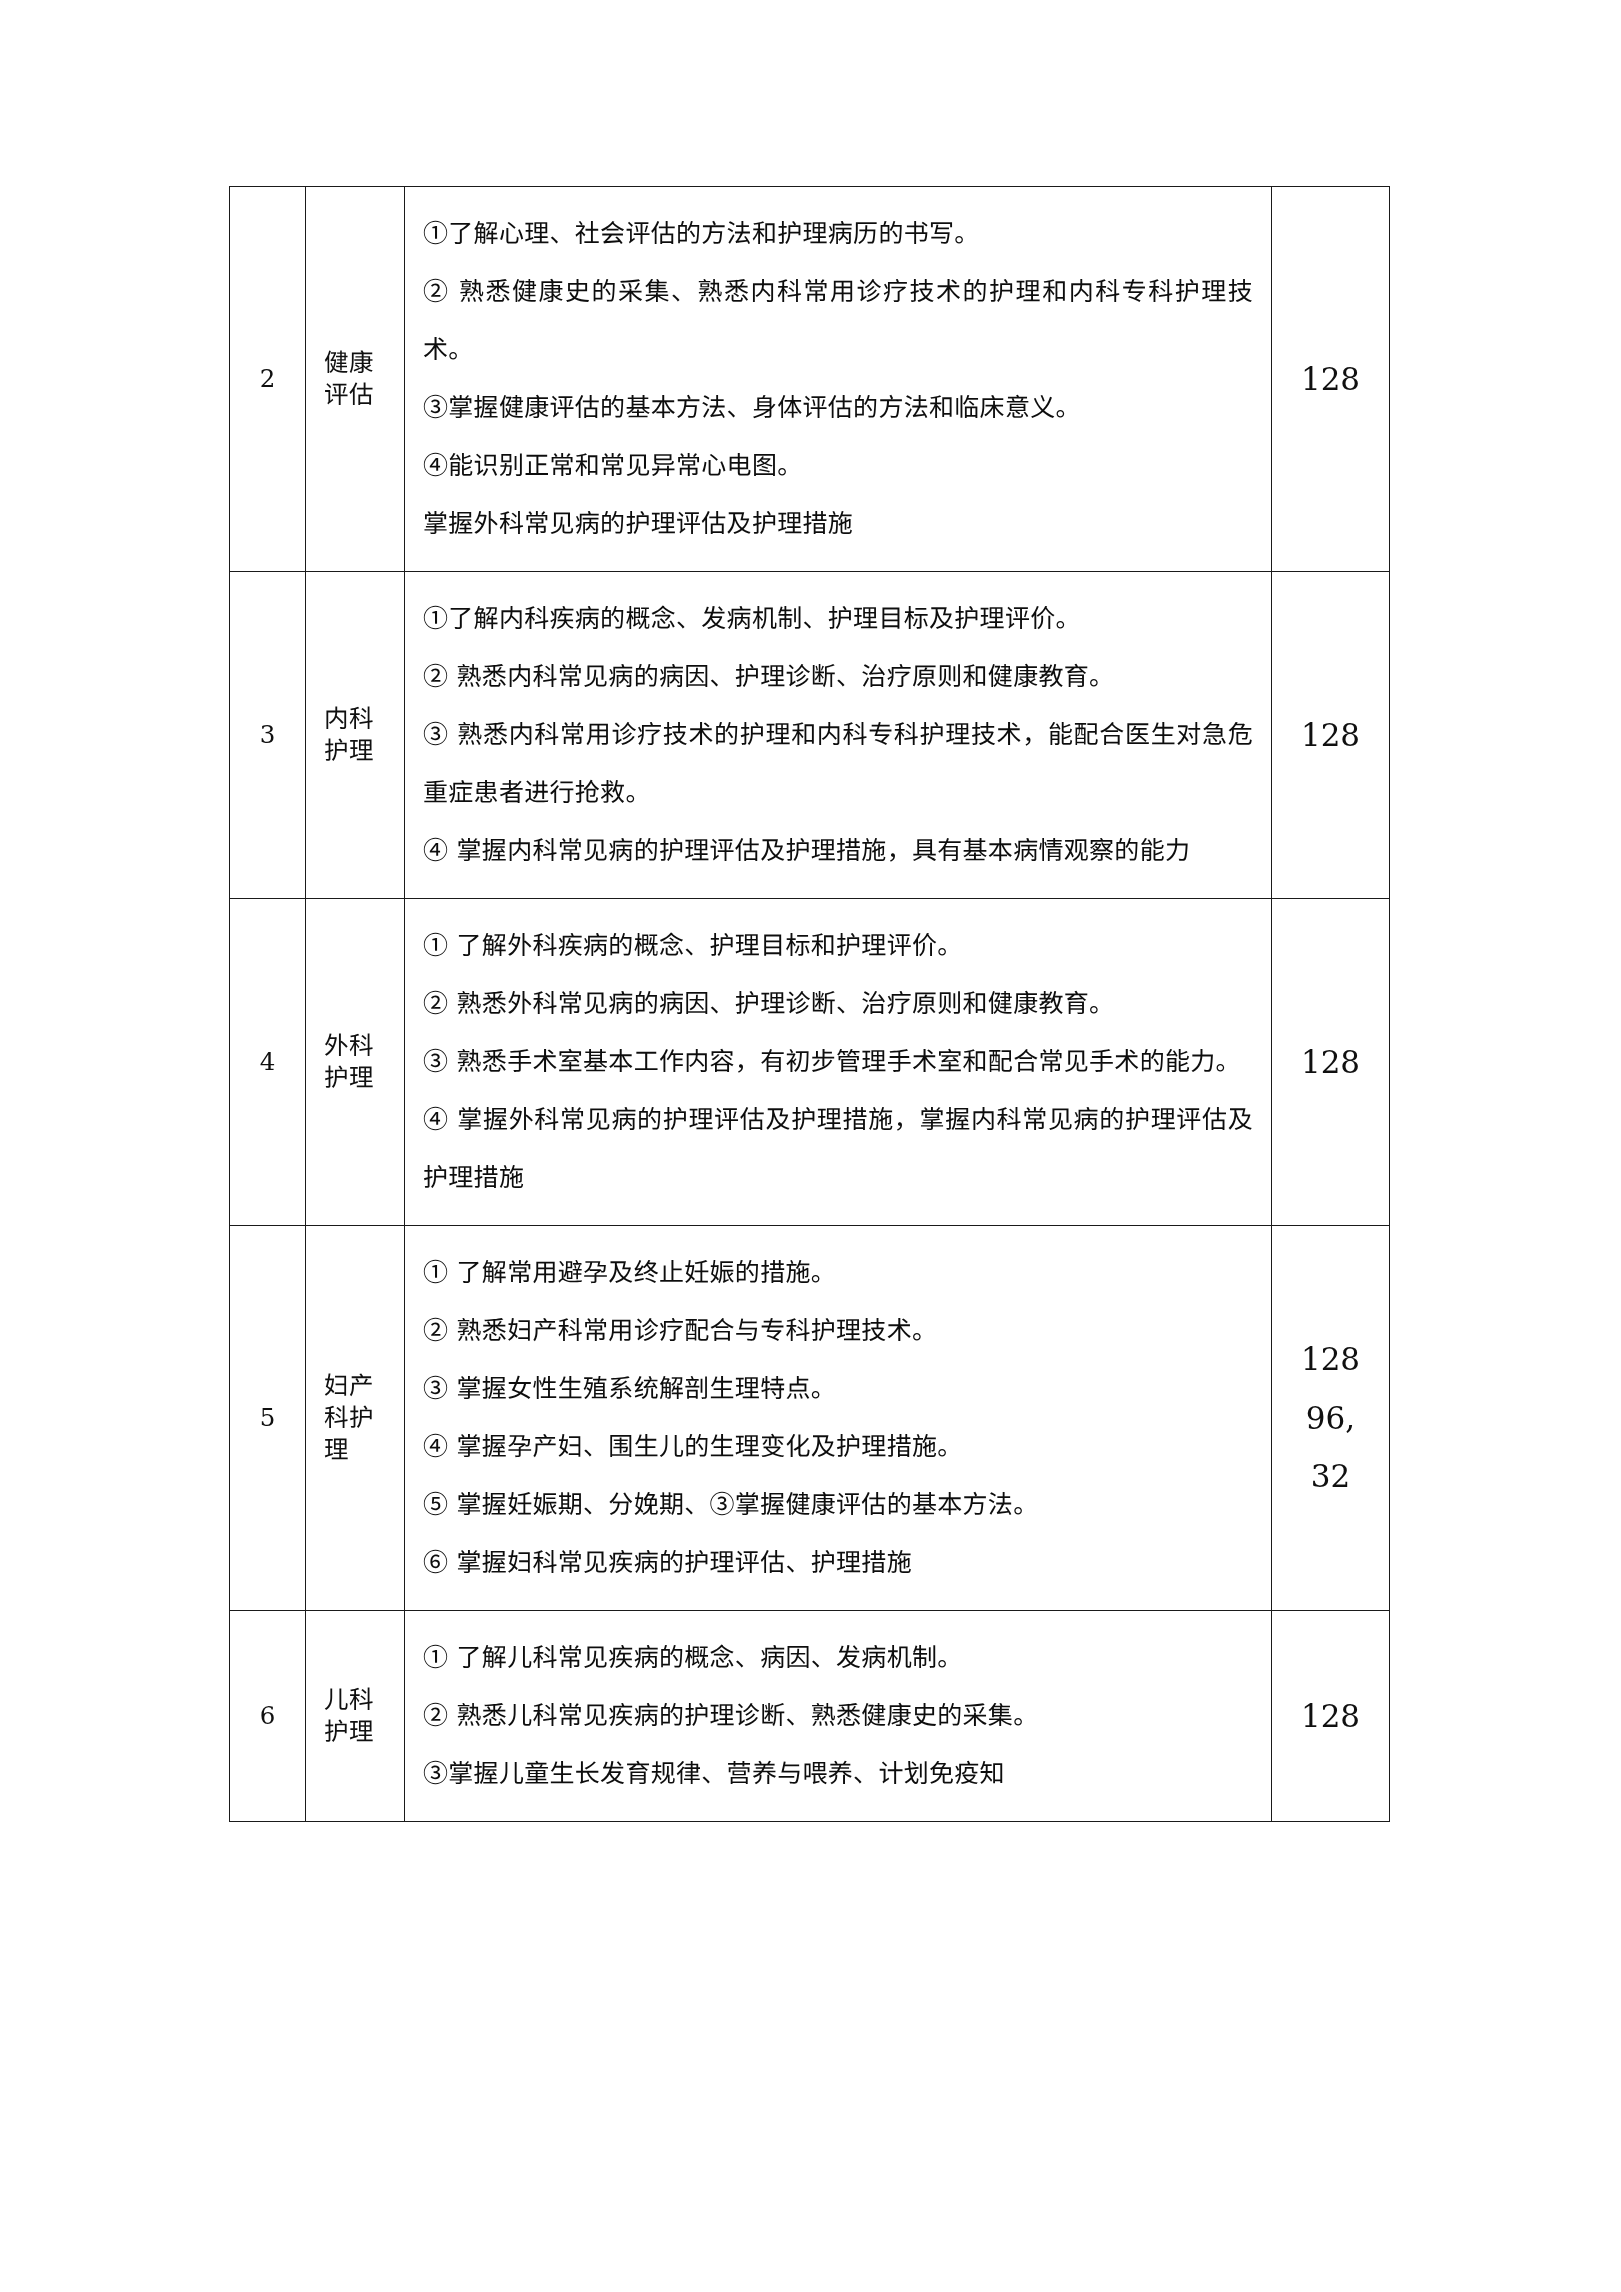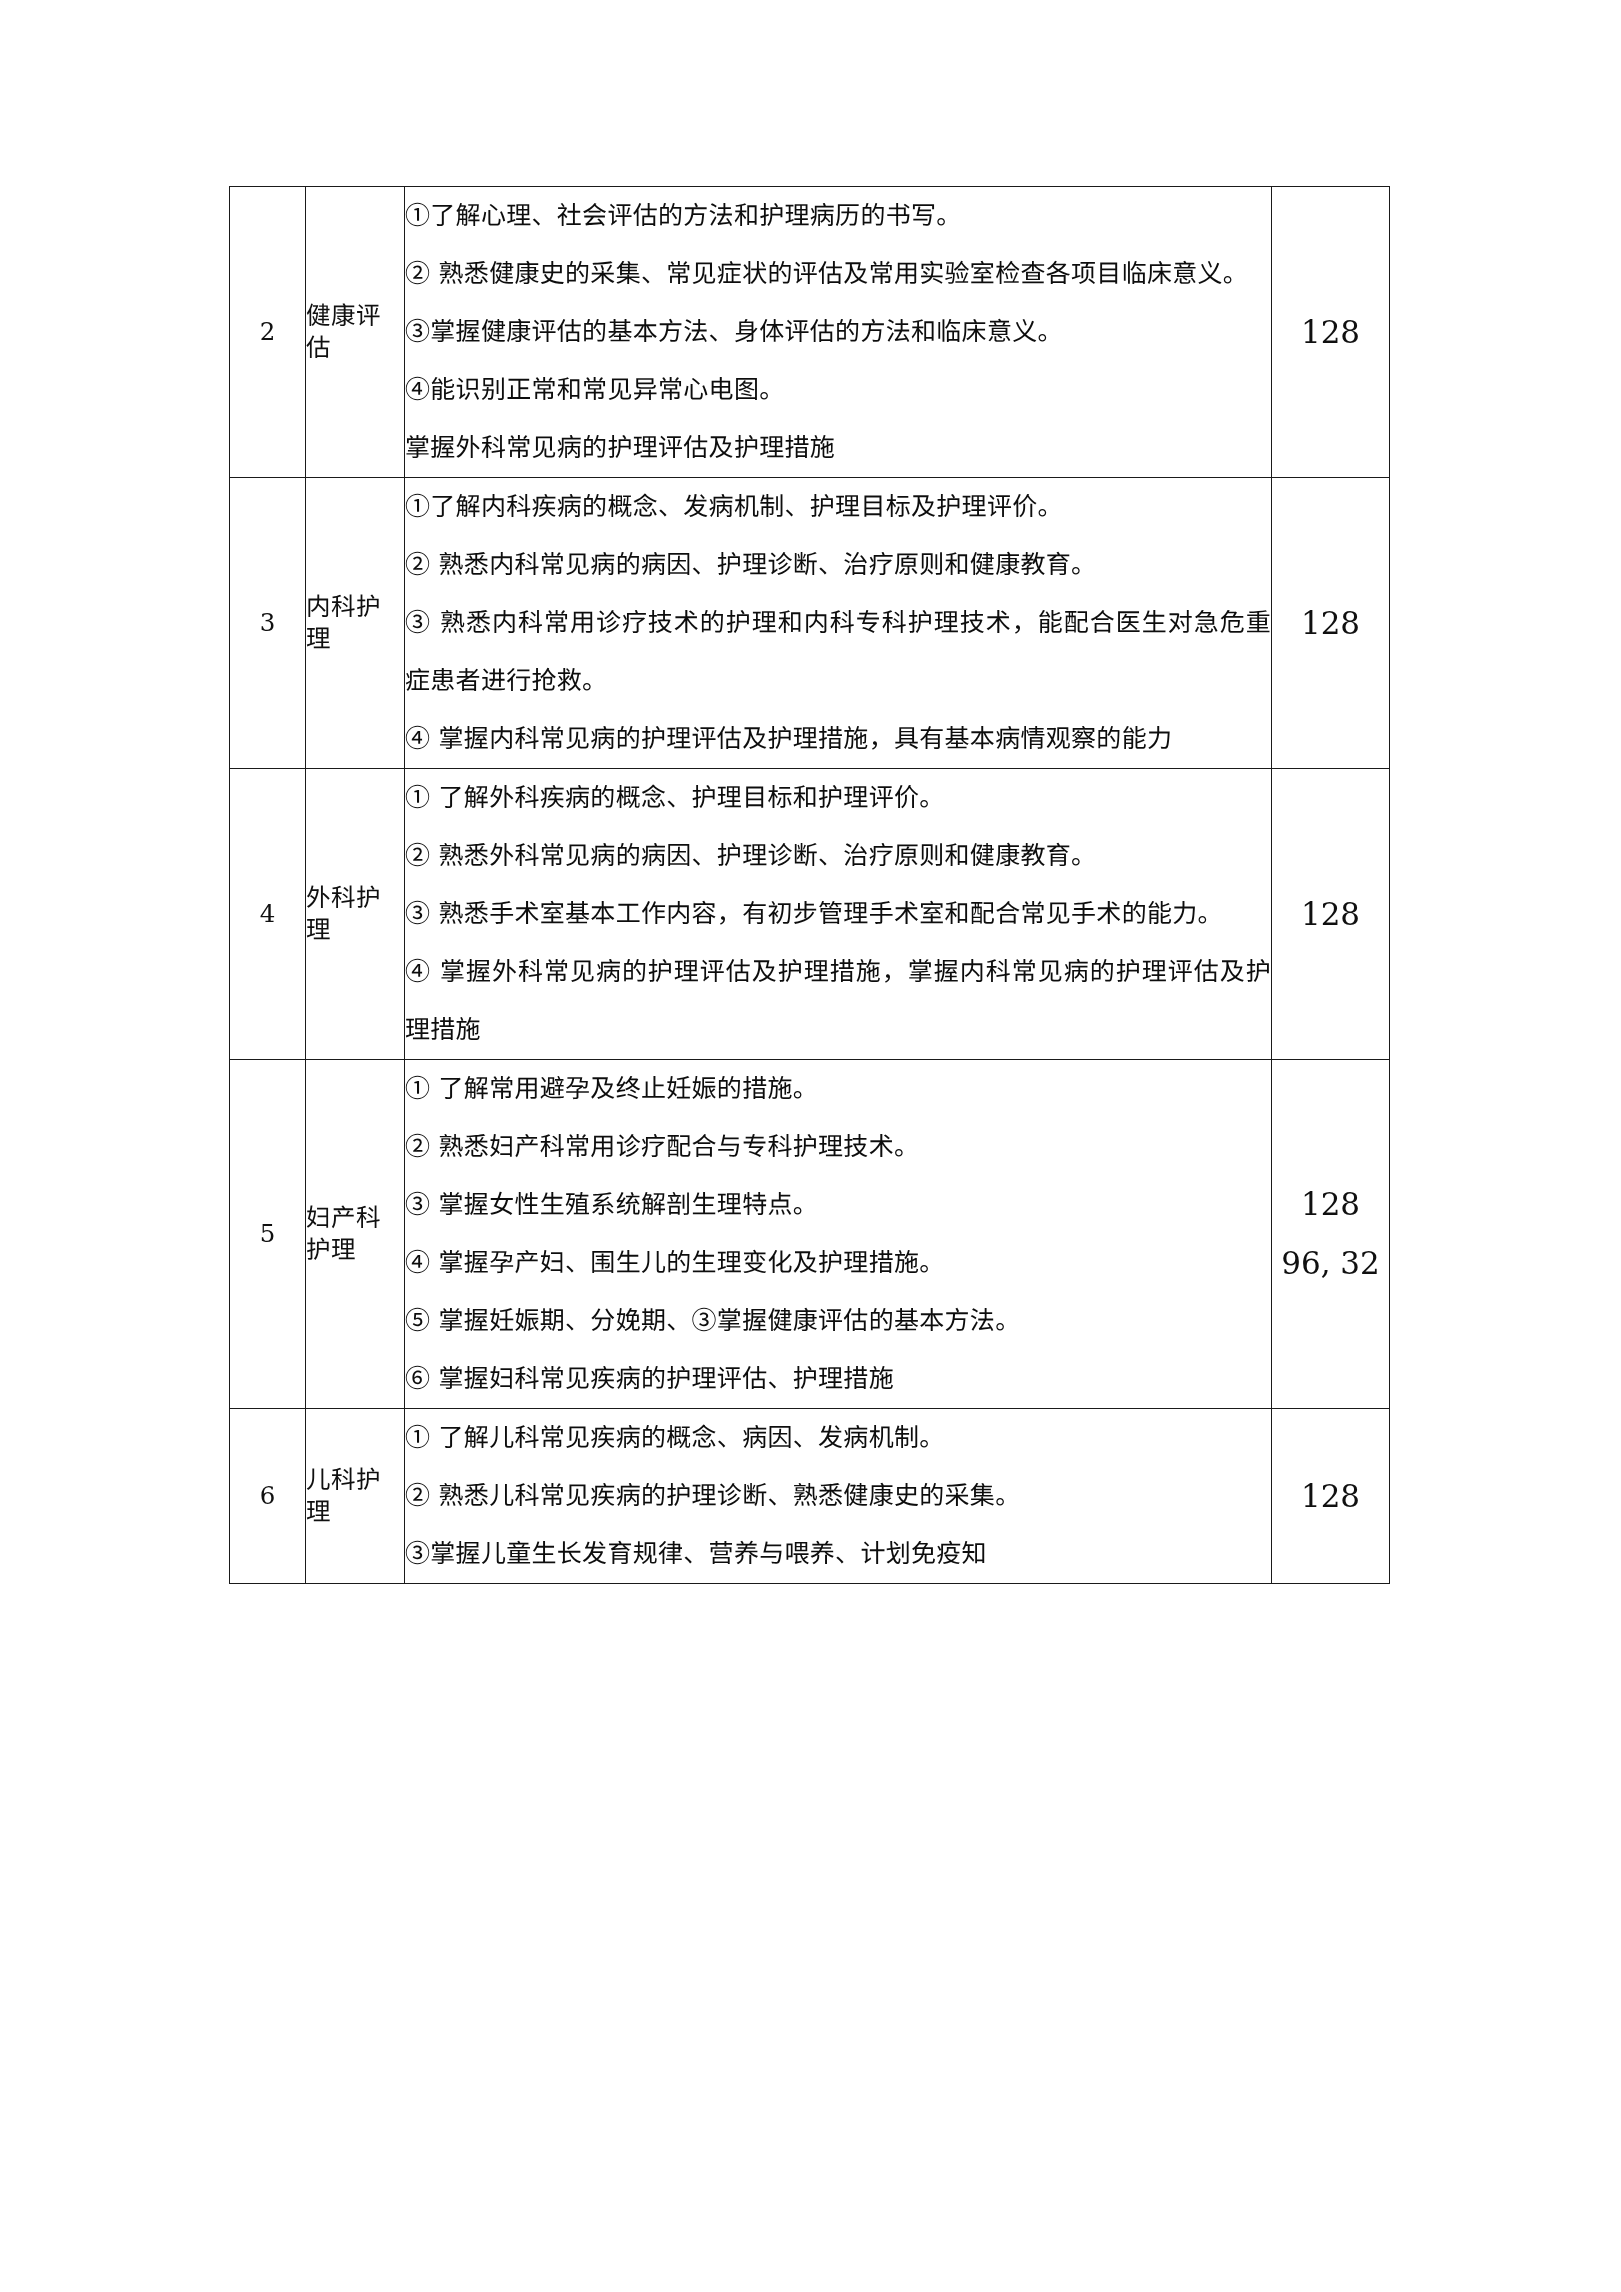--- a/index.html
+++ b/index.html
@@ -35,21 +35,21 @@
   table.curriculum {
     border-collapse: collapse;
     table-layout: fixed;
     width: 1160px;
     border: 1.6px solid #1a1a1a;
   }
 
   table.curriculum td {
     border: 1.4px solid #1a1a1a;
     vertical-align: middle;
-    padding: 0;
+    padding: 18px;
     background: #fff;
   }
 
   
   col.c-index { width: 76px; }
   col.c-name  { width: 99px; }
   col.c-body  { width: 867px; }
   col.c-hours { width: 118px; }
 
   td.cell-index {
@@ -111,21 +111,21 @@
         <col class="c-body">
         <col class="c-hours">
       </colgroup>
       <tbody>
 
         <tr>
           <td class="cell-index">2</td>
           <td class="cell-name">健康评估</td>
           <td class="cell-body">
             <div class="body-line">①了解心理、社会评估的方法和护理病历的书写。</div>
-            <div class="body-line">② 熟悉健康史的采集、常见症状的评估及常用实验室检查各项目临床意义。</div>
+            <div class="body-line">② 熟悉健康史的采集、熟悉内科常用诊疗技术的护理和内科专科护理技术。</div>
             <div class="body-line">③掌握健康评估的基本方法、身体评估的方法和临床意义。</div>
             <div class="body-line">④能识别正常和常见异常心电图。</div>
             <div class="body-line">掌握外科常见病的护理评估及护理措施</div>
           </td>
           <td class="cell-hours">
             <span class="hours-line">128</span>
           </td>
         </tr>
 
         <tr>

